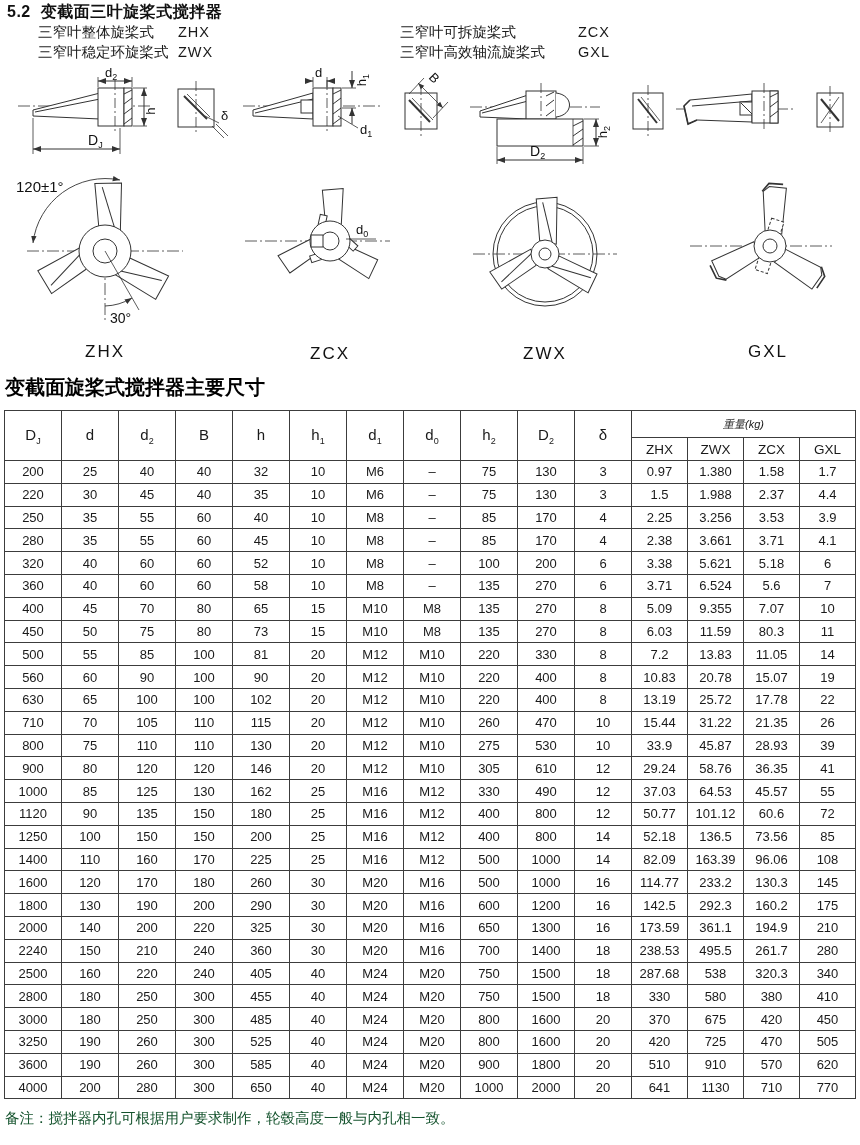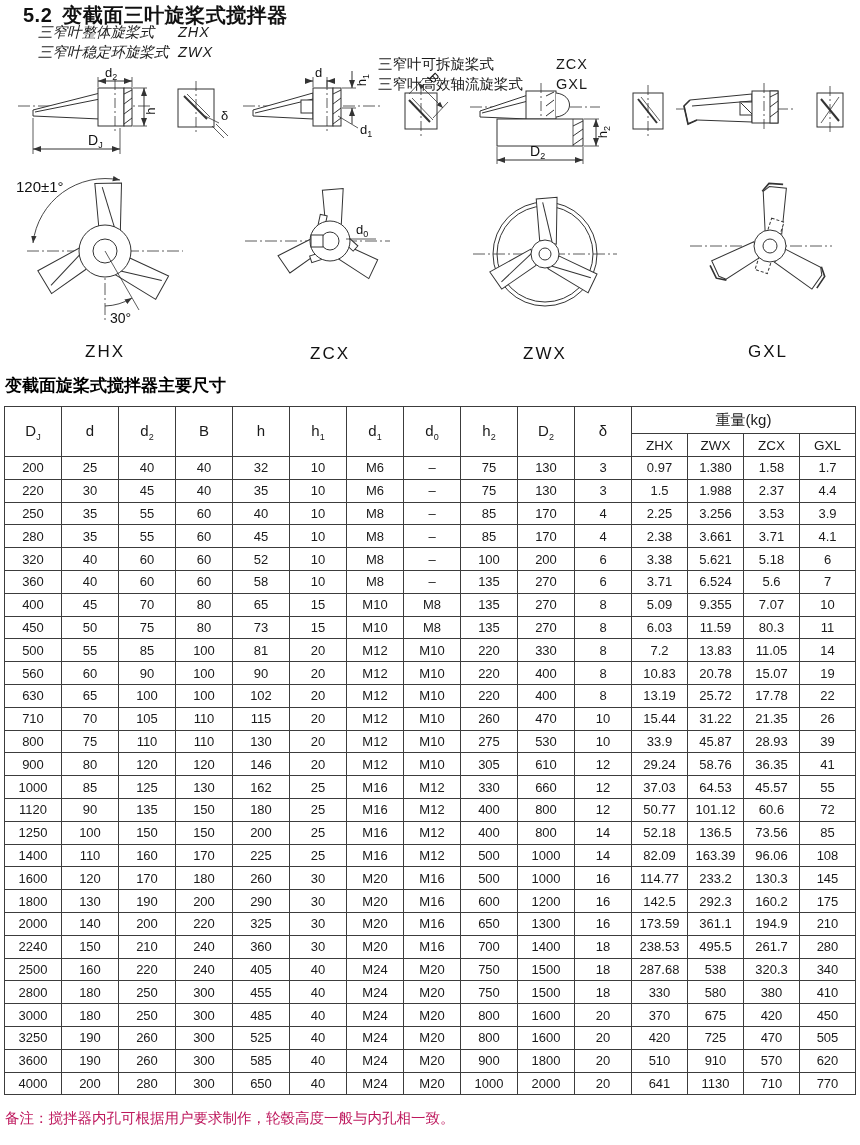--- a/index.html
+++ b/index.html
@@ -1,38 +1,38 @@
 <!DOCTYPE html>
 <html><head>
 <meta charset="utf-8">
 <style>
   html,body{margin:0;padding:0;background:#fff;}
   .page{position:relative;width:860px;height:1145px;background:#fff;overflow:hidden;
         font-family:"Liberation Sans","DejaVu Sans",sans-serif;color:#111;}
-  .doc-title{position:absolute;left:23px;top:2px;font-size:20px;font-weight:bold;letter-spacing:.5px;}
+  .doc-title{position:absolute;left:7px;top:2px;font-size:16px;font-weight:bold;letter-spacing:.5px;}
   .doc-title .num{margin-right:10px;}
   .legend-col{position:absolute;top:22px;font-size:14.5px;color:#1a1a1a;}
-  .legend-col.left{left:38px;font-style:italic;}
-  .legend-col.right{left:378px;margin-top:32px;}
+  .legend-col.left{left:38px;}
+  .legend-col.right{left:400px;}
   .lg-row{display:flex;line-height:20px;}
   .legend-col.left .lg-name{width:140px;}
   .legend-col.right .lg-name{width:178px;}
   .lg-code{letter-spacing:1px;}
   svg.figure{position:absolute;left:0;top:66px;}
   svg text{font-family:"Liberation Sans","DejaVu Sans",sans-serif;fill:#111;}
   .tbl-wrap{position:absolute;left:4px;top:374px;width:852px;}
-  .tbl-title{font-size:17px;font-weight:bold;margin:0 0 9px 1px;color:#000;}
+  .tbl-title{font-size:20px;font-weight:bold;margin:0 0 9px 1px;color:#000;}
   table.dims{border-collapse:collapse;table-layout:fixed;width:852px;}
   table.dims th,table.dims td{border:1px solid #3c3c3c;text-align:center;vertical-align:middle;
       padding:0;font-weight:normal;color:#1a1a1a;overflow:hidden;white-space:nowrap;}
   table.dims thead tr.r1 th{height:26px;font-size:15px;}
   table.dims thead tr.r2 th{height:22px;font-size:13.5px;}
   table.dims th sub{font-size:9px;}
   table.dims td{height:21.8px;font-size:13px;}
-  .note{position:absolute;left:5px;top:1109px;font-size:14.5px;color:#be185d;}
+  .note{position:absolute;left:5px;top:1109px;font-size:14.5px;color:#14532d;}
 </style>
 </head>
 <body>
 
 <div class="page">
 
   <div class="doc-title">
     <span class="num">5.2</span><span>变截面三叶旋桨式搅拌器</span>
   </div>
 
@@ -327,21 +327,21 @@
           <th rowspan="2"><span>d</span><sub></sub></th>
           <th rowspan="2"><span>d</span><sub>2</sub></th>
           <th rowspan="2"><span>B</span><sub></sub></th>
           <th rowspan="2"><span>h</span><sub></sub></th>
           <th rowspan="2"><span>h</span><sub>1</sub></th>
           <th rowspan="2"><span>d</span><sub>1</sub></th>
           <th rowspan="2"><span>d</span><sub>0</sub></th>
           <th rowspan="2"><span>h</span><sub>2</sub></th>
           <th rowspan="2"><span>D</span><sub>2</sub></th>
           <th rowspan="2"><span>δ</span><sub></sub></th>
-          <th colspan="4" style="font-size:15px;">重量(kg)</th>
+          <th colspan="4" style="font-size:11px;font-style:italic;">重量(kg)</th>
         </tr>
         <tr class="r2">
           <th>ZHX</th>
           <th>ZWX</th>
           <th>ZCX</th>
           <th>GXL</th>
         </tr>
       </thead>
       <tbody>
           <tr>
@@ -585,21 +585,21 @@
           <tr>
             <td>1000</td>
             <td>85</td>
             <td>125</td>
             <td>130</td>
             <td>162</td>
             <td>25</td>
             <td>M16</td>
             <td>M12</td>
             <td>330</td>
-            <td>660</td>
+            <td>490</td>
             <td>12</td>
             <td>37.03</td>
             <td>64.53</td>
             <td>45.57</td>
             <td>55</td>
           </tr>
           <tr>
             <td>1120</td>
             <td>90</td>
             <td>135</td>

